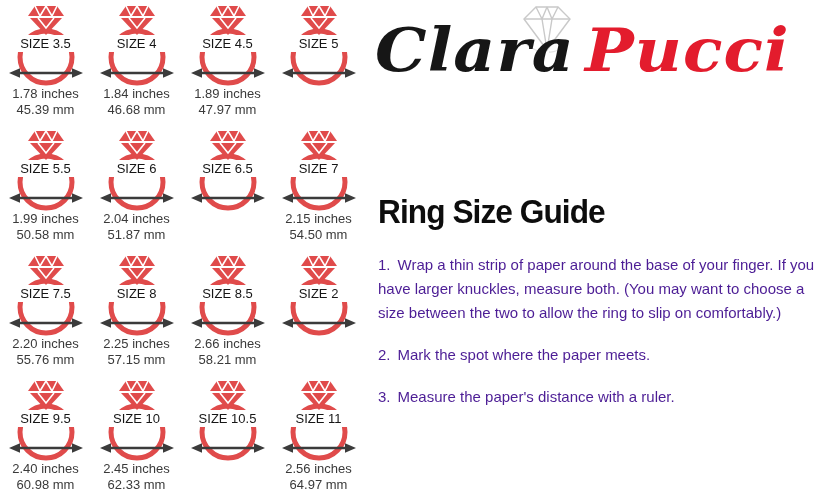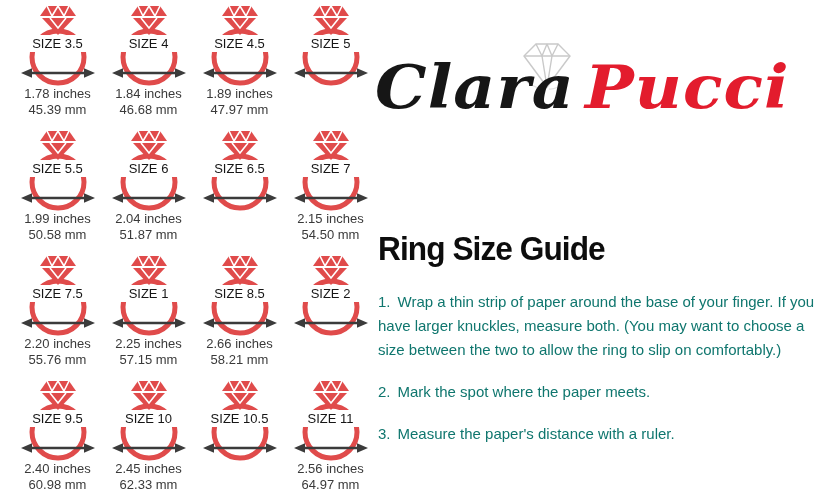--- a/index.html
+++ b/index.html
@@ -12,54 +12,54 @@
   }
   *{margin:0;padding:0;box-sizing:border-box;}
   body{background:#fff;font-family:"Liberation Sans",sans-serif;}
   .page{position:relative;width:839px;height:501px;background:#fff;overflow:hidden;}
 
   
   .grid{
     position:absolute;left:0;top:0;width:366px;
     display:grid;grid-template-columns:repeat(4,91px);grid-auto-rows:125px;
   }
-  .cell{position:relative;width:91px;height:125px;margin-left:12px;}
+  .cell{position:relative;width:91px;height:125px;}
   .icon-wrap{position:relative;width:74px;height:86px;margin:6px auto 0;}
   .ring-svg{position:absolute;left:5px;top:0;width:64px;height:80px;}
   .size-label{
     position:absolute;top:29px;left:-7px;right:-7px;
     text-align:center;background:#fff;color:#161616;
     font-size:13px;line-height:15px;padding:1px 0;white-space:nowrap;
   }
   .arrow-svg{position:absolute;left:0;top:60px;width:74px;height:14px;}
   .measure{
     position:absolute;top:86px;left:-4px;right:-4px;text-align:center;
     color:var(--measure-gray);font-size:13px;line-height:16px;
   }
 
   
   .panel{position:absolute;left:375px;top:0;width:462px;}
-  .logo{position:relative;height:110px;margin-top:37px;}
+  .logo{position:relative;height:110px;}
   .logo-word{
     position:absolute;top:20px;line-height:1;
     font-family:"DejaVu Serif","Liberation Serif",serif;
     font-style:italic;font-weight:bold;font-size:60px;letter-spacing:1px;
     transform:scaleX(1.08);transform-origin:left;white-space:nowrap;
   }
   .logo-clara{left:0;color:#161616;}
   .logo-pucci{left:210px;color:var(--brand-red);}
   .logo-diamond{position:absolute;left:140px;top:4px;width:64px;height:50px;}
 
   .guide-title{
     margin:82px 0 0 3px;
     font-size:34px;font-weight:bold;color:#0d0d0d;letter-spacing:-1px;
     transform:scaleX(.93);transform-origin:left;white-space:nowrap;
   }
   .steps{margin:22px 0 0 3px;width:456px;}
-  .step{font-size:15px;line-height:24px;color:#0f766e;margin-bottom:18px;}
+  .step{font-size:15px;line-height:24px;color:#4c1d95;margin-bottom:18px;}
   .step-num{margin-right:7px;}
 </style>
 </head>
 <body>
 
 <div class="page">
 
   <div class="grid">
   <div class="cell">
     <div class="icon-wrap">
@@ -273,21 +273,21 @@
     <div class="icon-wrap">
       <svg class="ring-svg" viewBox="0 0 64 80">
         <circle cx="32" cy="51" r="26" fill="none" stroke="#e04b4b" stroke-width="5"></circle>
         <g transform="translate(14,0)">
           <path d="M0,10 L7,0 L29,0 L36,10 Z" fill="#e04b4b"></path>
           <path d="M7,0 L12,10 M29,0 L24,10 M18,0 L12,10 M18,0 L24,10" stroke="#ffffff" stroke-width="1.6" fill="none"></path>
           <path d="M2,12 L34,12 L18,29 Z" fill="#e04b4b"></path>
           <path d="M10,12 L18,22 L26,12" stroke="#ffffff" stroke-width="1.6" fill="none"></path>
         </g>
       </svg>
-      <div class="size-label">SIZE 1</div>
+      <div class="size-label">SIZE 8</div>
       <svg class="arrow-svg" viewBox="0 0 74 14">
         <line x1="9" y1="7" x2="65" y2="7" stroke="#3b3b3b" stroke-width="2.4"></line>
         <polygon points="0,7 11,2.2 11,11.8" fill="#3b3b3b"></polygon>
         <polygon points="74,7 63,2.2 63,11.8" fill="#3b3b3b"></polygon>
       </svg>
     </div>
     <div class="measure">
       <div>2.25 inches</div>
       <div>57.15 mm</div>
     </div>

